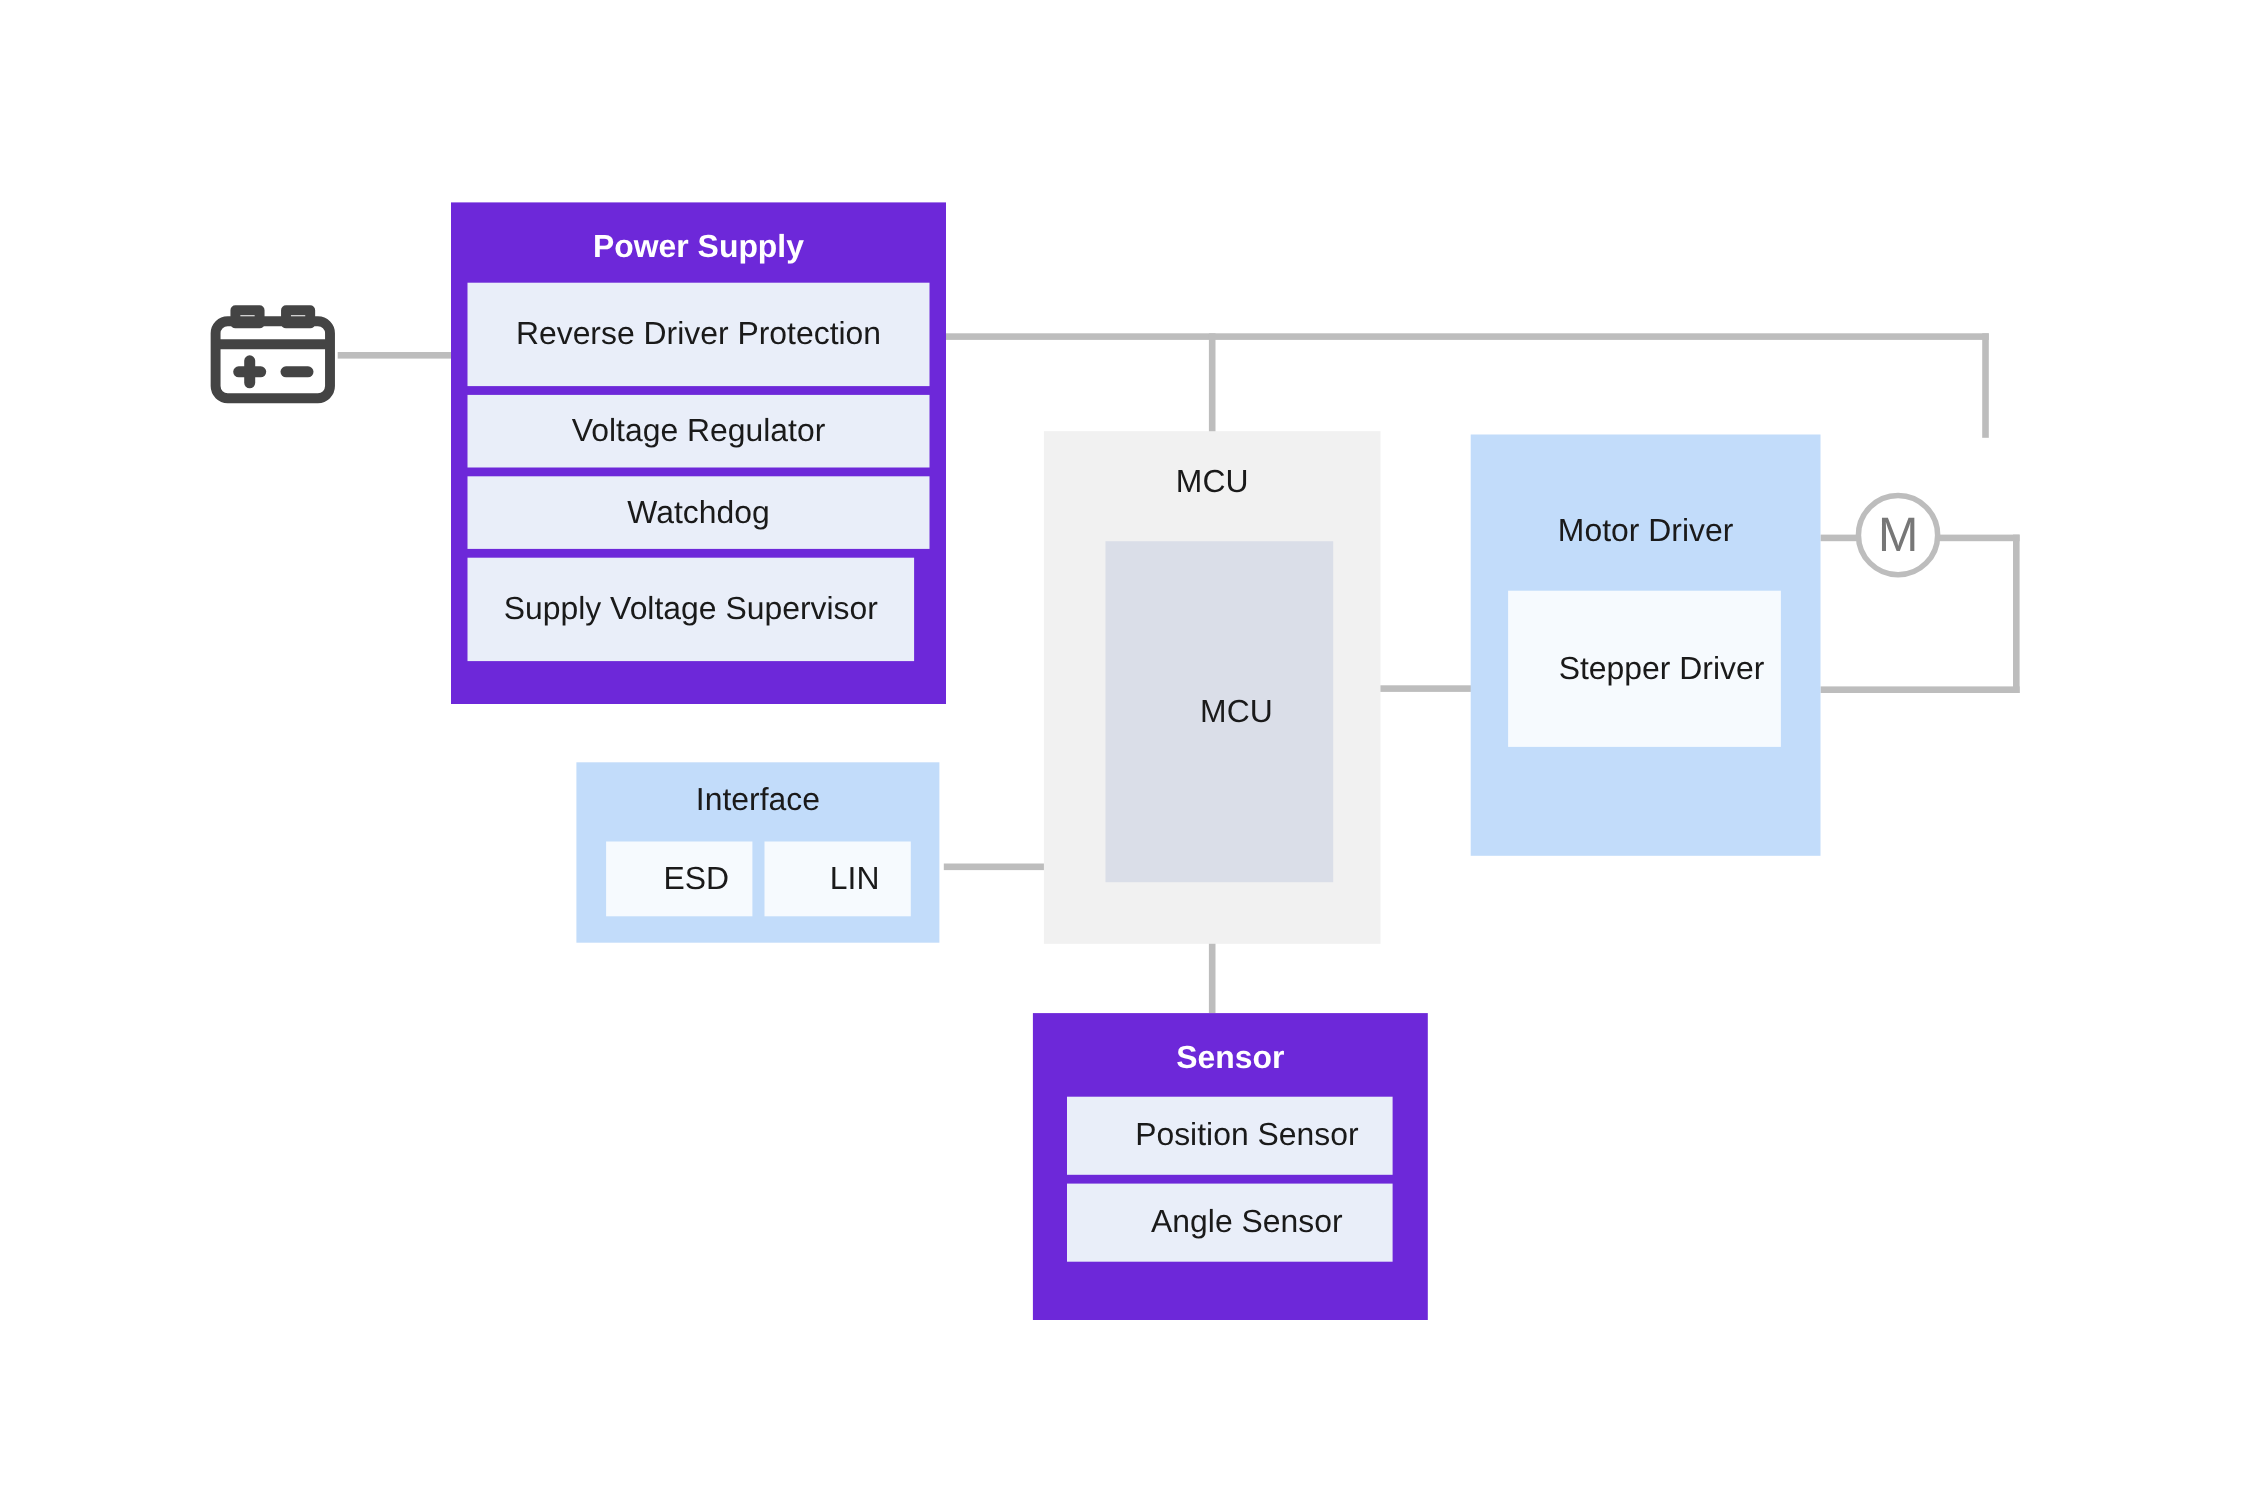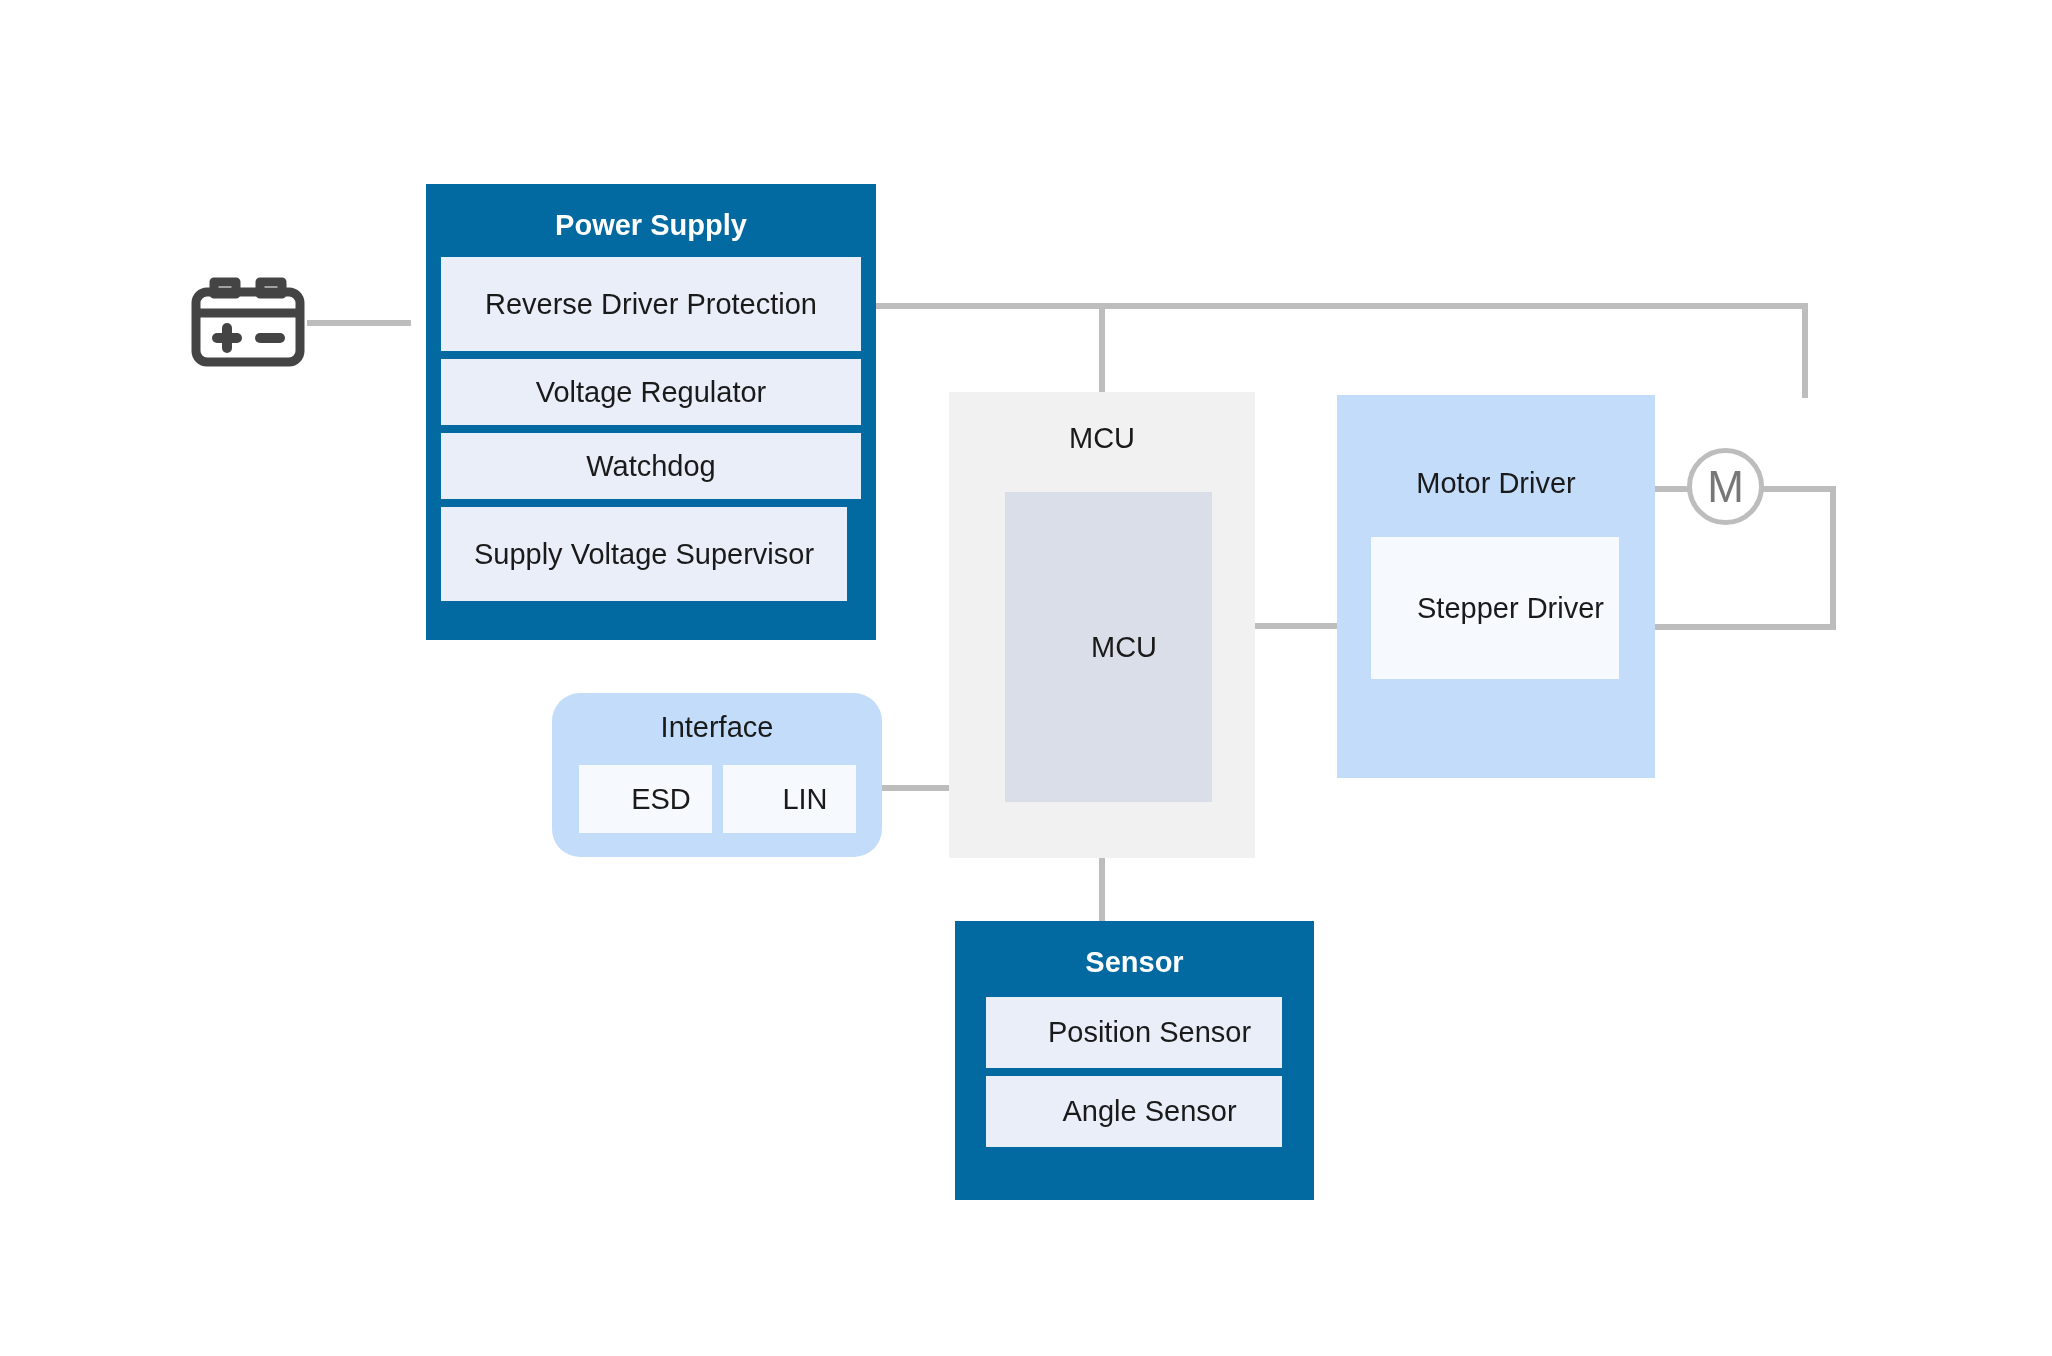--- a/index.html
+++ b/index.html
@@ -47,21 +47,21 @@
     align-items: center;
     justify-content: center;
     text-align: center;
     font-size: 29px;
     line-height: 1.18;
     color: #1a1a1a;
     padding-left: 31px;
   }
 
   
-  .blk-strong { background: #0369a1; margin-left: 16px; }
+  .blk-strong { background: #6d28d9; }
   .blk-strong > .block-title { color: #ffffff; font-weight: 700; }
   .sub-pale { background: #e9eef9; }
 
   
   .blk-pale { background: #c2dcfa; }
   .blk-pale > .block-title { color: #1a1a1a; font-weight: 400; }
   .sub-white { background: #f6fafe; }
 
   
   .blk-grey { background: #f1f1f1; }
@@ -145,21 +145,21 @@
 
     <div class="sub-box sub-pale" style="left:15px; top:249px; width:420px; height:66px; padding:0 14px;">
       <span>Watchdog</span>
     </div>
 
     <div class="sub-box sub-pale" style="left:15px; top:323px; width:406px; height:94px; padding:0 14px;">
       <span>Supply Voltage Supervisor</span>
     </div>
   </div>
 
-  <div class="block blk-pale" style="left:552px; top:693px; width:330px; height:164px;border-radius:28px;">
+  <div class="block blk-pale" style="left:524px; top:693px; width:330px; height:164px;">
     <div class="block-title" style="top:18px;">Interface</div>
 
     <div class="sub-box sub-white" style="left:27px; top:72px; width:133px; height:68px;">
       <span>ESD</span>
     </div>
     <div class="sub-box sub-white" style="left:171px; top:72px; width:133px; height:68px;">
       <span>LIN</span>
     </div>
   </div>
 

